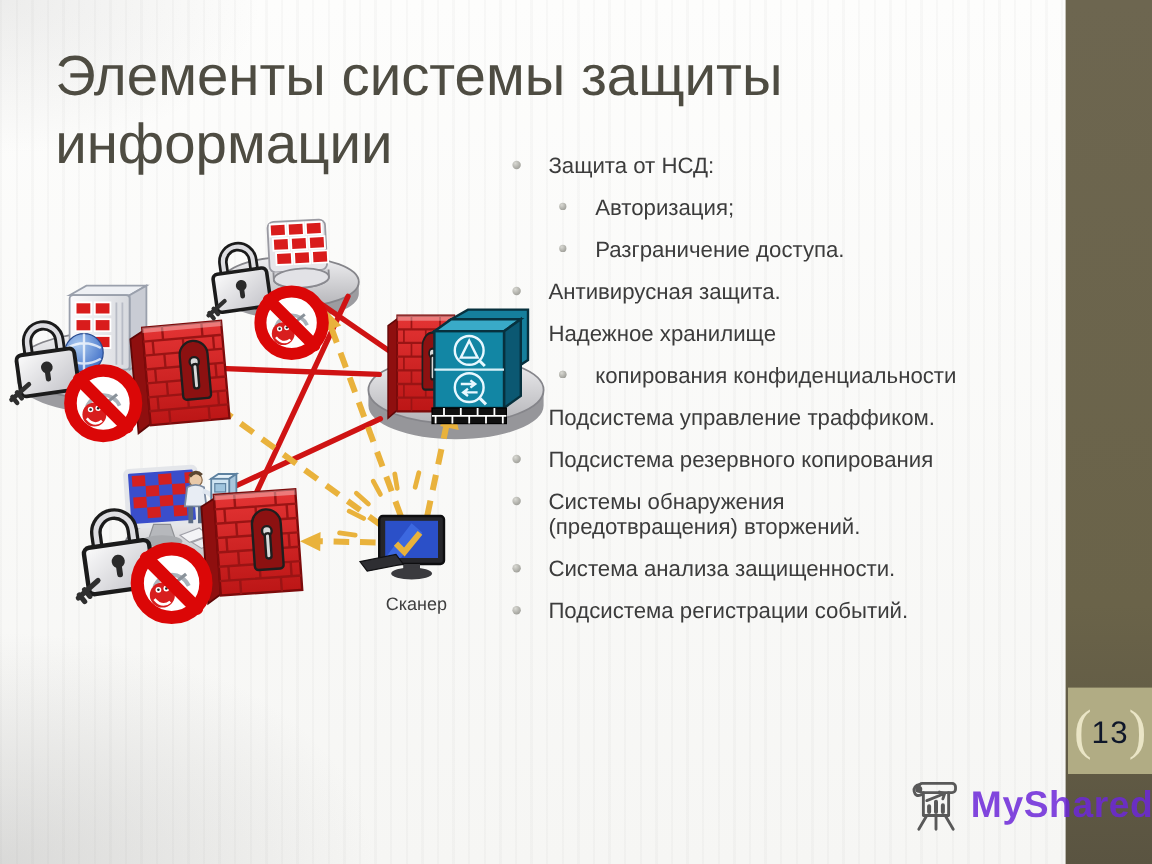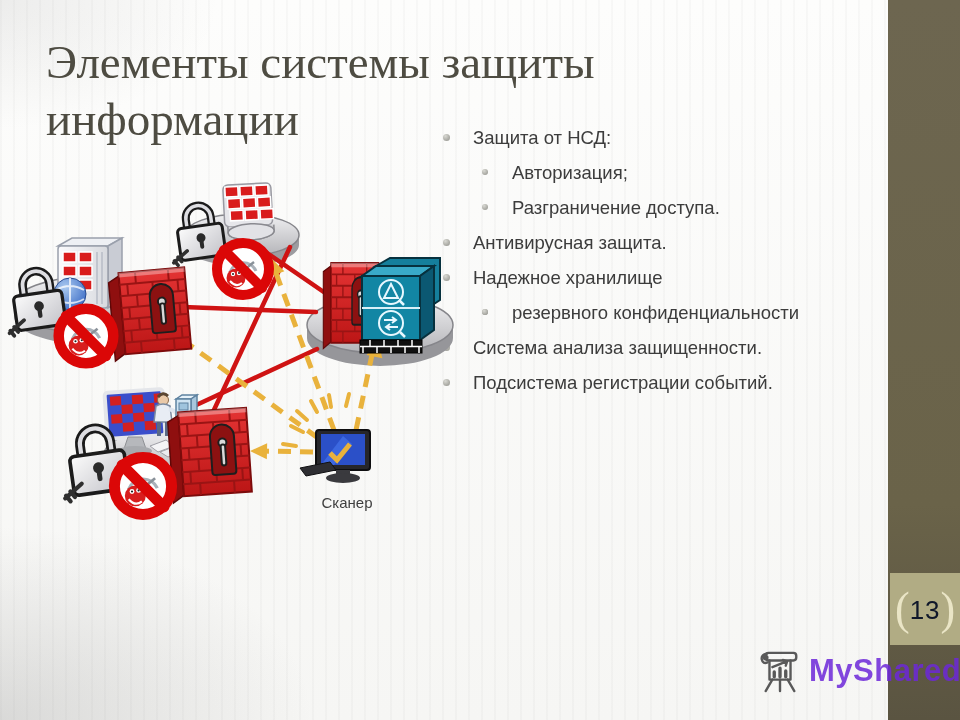--- a/index.html
+++ b/index.html
@@ -11,27 +11,27 @@
   .abs { position:absolute; }
   .slide-bg { inset:0; background:linear-gradient(180deg,#fdfdfc 0%,#f6f6f4 100%); }
   .stripes { inset:0; background:repeating-linear-gradient(90deg, rgba(120,120,120,0.045) 0 2px, rgba(0,0,0,0) 2px 13px); }
   .vignette-bl { left:0; bottom:0; width:340px; height:210px;
     background:radial-gradient(ellipse at 0% 100%, rgba(150,150,150,0.30), rgba(150,150,150,0) 65%); }
   .vignette-tl { left:0; top:0; width:220px; height:130px;
     background:radial-gradient(ellipse at 0% 0%, rgba(160,160,160,0.18), rgba(160,160,160,0) 70%); }
 
   .title {
     left:46px; top:34px; width:640px;
-    font-family:Liberation Serif, serif;
+    font-family:Liberation Sans, sans-serif;
     font-size:47px; line-height:57px; font-weight:normal;
     color:#4e4c42; letter-spacing:0px;
   }
 
   ul.bullets {
-    left:440px; top:127px; width:446px;
+    left:424px; top:127px; width:446px;
     margin:0; padding:0; list-style:none;
     font-size:18.5px; line-height:21px; color:#3c3c3c;
   }
   ul.bullets li { position:relative; padding-left:33px; margin-bottom:14px; white-space:pre-line; }
   ul.bullets li.l2 { margin-left:39px; }
   .dot { position:absolute; left:3px; top:7px; width:7px; height:7px; border-radius:50%;
     background:radial-gradient(circle at 35% 30%, #d9d9d3, #8f8f89); }
   ul.bullets li.l2 .dot { width:6px; height:6px; }
 
   svg.diagram { left:0; top:180px; width:470px; height:350px; }
@@ -61,21 +61,25 @@
   <div>информации</div>
 </h1>
 
 <ul class="abs bullets">
   <li class="l1"><span class="dot"></span><span>Защита от НСД:</span></li>
   <li class="l2"><span class="dot"></span><span>Авторизация;</span></li>
   <li class="l2"><span class="dot"></span><span>Разграничение доступа.</span></li>
   <li class="l1"><span class="dot"></span><span>Антивирусная защита.</span></li>
   <li class="l1"><span class="dot"></span><span>Надежное хранилище</span></li>
   <li class="l2"><span class="dot"></span></li>
-  <li class="l2"><span class="dot"></span><span>резервного конфиденциальности</span></li>
+  <li class="l2"><span class="dot"></span><span>копирования конфиденциальности</span></li>
+  <li class="l1"><span class="dot"></span><span>Подсистема управление траффиком.</span></li>
+  <li class="l1"><span class="dot"></span><span>Подсистема резервного копирования</span></li>
+  <li class="l1"><span class="dot"></span><span>Системы обнаружения
+(предотвращения) вторжений.</span></li>
   <li class="l1"><span class="dot"></span><span>Система анализа защищенности.</span></li>
   <li class="l1"><span class="dot"></span><span>Подсистема регистрации событий.</span></li>
 </ul>
 
 <svg class="abs diagram" viewBox="0 180 470 350">
   <defs>
     <linearGradient id="g-disc" x1="0" y1="0" x2="0" y2="1">
       <stop offset="0" stop-color="#f0f0f2"></stop>
         <stop offset="1" stop-color="#b4b4b8"></stop>
     </linearGradient>

